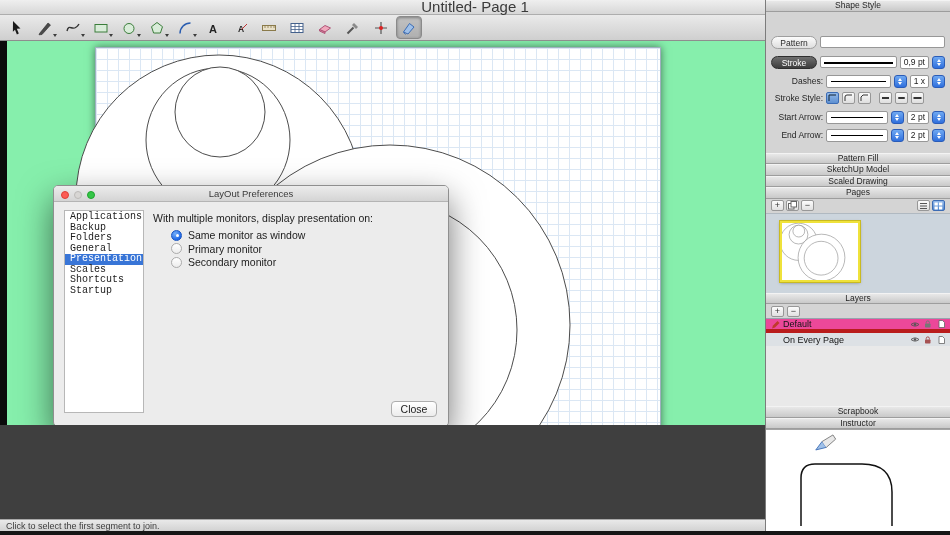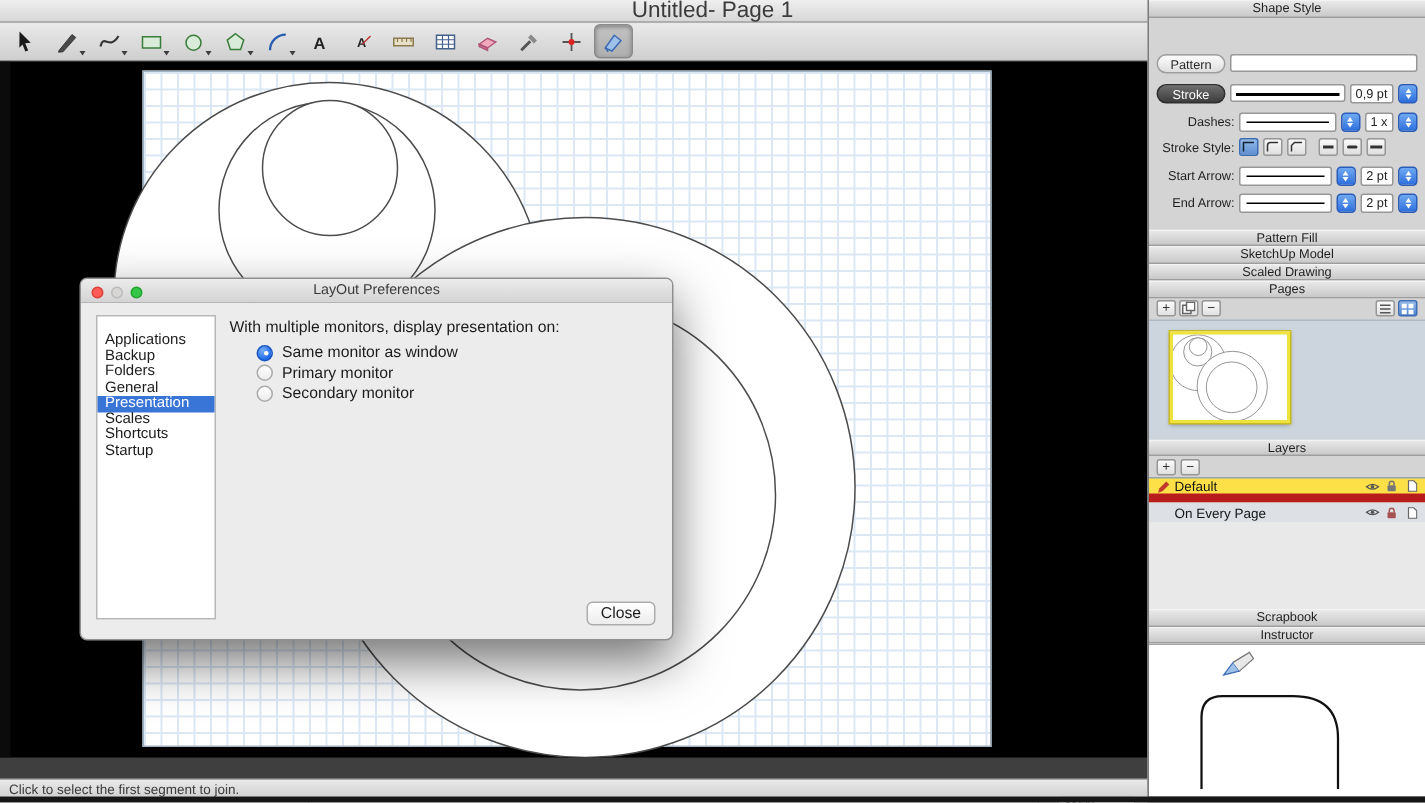--- a/index.html
+++ b/index.html
@@ -37,22 +37,22 @@
   }
   .tbtn .caret {
     position:absolute; right:1px; bottom:2px; width:0; height:0;
     border-left:2.5px solid transparent; border-right:2.5px solid transparent;
     border-top:3px solid #3c3c3c;
   }
   .tb-right { margin-left:auto; display:flex; gap:4px; margin-right:8px; }
   .tb-right .tbtn { width:24px; }
   
   .workspace {
-    position:absolute; left:0; top:41px; width:765px; height:464px;
-    background:#000000; overflow:hidden;
+    position:absolute; left:0; top:41px; width:765px; height:384px;
+    background:#86efac; overflow:hidden;
   }
   .left-strip { position:absolute; left:0; top:0; width:7px; height:100%; background:#0b0b0b; }
   .paper {
     position:absolute; left:95px; top:6px; width:566px; height:451px;
     background-color:#ffffff;
     background-image:
       linear-gradient(#dbe7f4 1px, transparent 1px),
       linear-gradient(90deg, #dbe7f4 1px, transparent 1px);
     background-size:11px 11px;
     border:1px solid #9fb0bf;
@@ -70,21 +70,21 @@
     background:linear-gradient(#ececec,#d4d4d4);
     border-bottom:1px solid #b4b4b4;
     text-align:center; font-size:9.5px; line-height:15px; color:#3a3a3a;
   }
   .tl { position:absolute; top:4.5px; width:8px; height:8px; border-radius:50%; }
   .tl.red   { left:7px;  background:#fc5c55; border:1px solid #dd3f38; }
   .tl.gray  { left:20px; background:#d8d6d4; border:1px solid #bcbab8; }
   .tl.green { left:33px; background:#35c648; border:1px solid #1fa42e; }
   .cat-list {
     position:absolute; left:10px; top:24px; width:80px; height:203px;
-    background:#fff; border:1px solid #b7b7b7; font-size:10px; padding-top:11px;
+    background:#fff; border:1px solid #b7b7b7; font-size:10px; padding-top:1px;font-family:Liberation Mono, monospace;
   }
   .cat { line-height:10.5px; padding:0 5px; color:#1c1c1c; }
   .cat.sel { background:#3875d7; color:#fff; }
   .dlg-prompt { position:absolute; left:99px; top:26px; font-size:10.5px; color:#1c1c1c; }
   .radio-row { position:absolute; left:117px; display:flex; align-items:center; gap:6px; font-size:10.5px; color:#1c1c1c; }
   .radio {
     width:11px; height:11px; border-radius:50%;
     background:linear-gradient(#ffffff,#ececec); border:1px solid #ababab;
     position:relative; flex:0 0 auto;
   }
@@ -170,21 +170,21 @@
   .pbtn.right1 { margin-left:auto; }
   .pbtn.active { background:linear-gradient(#93b9e9,#4f86cf); border-color:#3c6cb4; color:#fff; }
   .pthumbs { flex:0 0 80px; background:#ccd5dd; border-top:1px solid #b0b9c1; position:relative; }
   .pagethumb {
     position:absolute; left:14px; top:7px; width:80px; height:61px; background:#fff;
     border:2px solid #efe23b; box-shadow:0 0 0 1px #c9ba22, 0 1px 3px rgba(0,0,0,.35);
   }
   
   .ltool { flex:0 0 14px; display:flex; align-items:center; padding:0 5px; gap:3px; background:#d4d4d4; }
   .lrow { flex:0 0 13px; display:flex; align-items:center; padding:0 4px; gap:3px; font-size:9px; }
-  .lrow.sel { background:#fde047; border-top:1px solid #97a3ae; border-bottom:6px solid #b91c1c; }
+  .lrow.sel { background:#ec4899; border-top:1px solid #97a3ae; border-bottom:4px solid #b91c1c; }
   .lrow.alt { background:#dde1e5; }
   .lrow .lname { flex:1; color:#141414; }
   .licon { width:10px; display:flex; justify-content:center; flex:0 0 auto; }
   .lfiller { flex:1; background:#e9e9e9; }
   
   .ipreview { flex:0 0 99px; background:#fff; border-top:1px solid #a5a5a5; position:relative; }
 </style>
 </head>
 <body>
 

